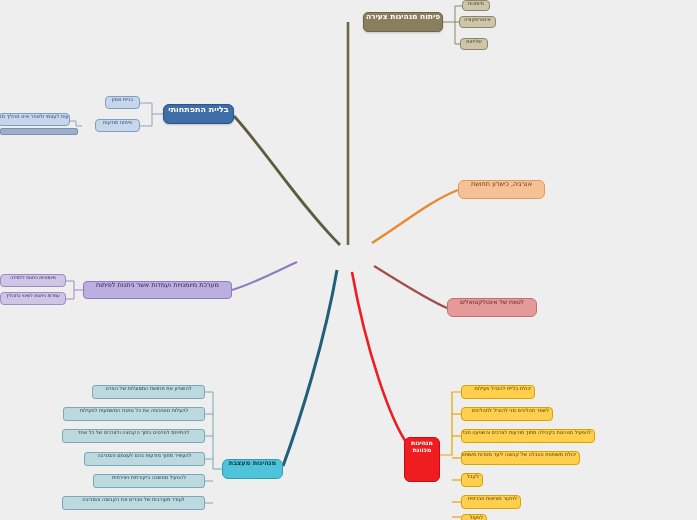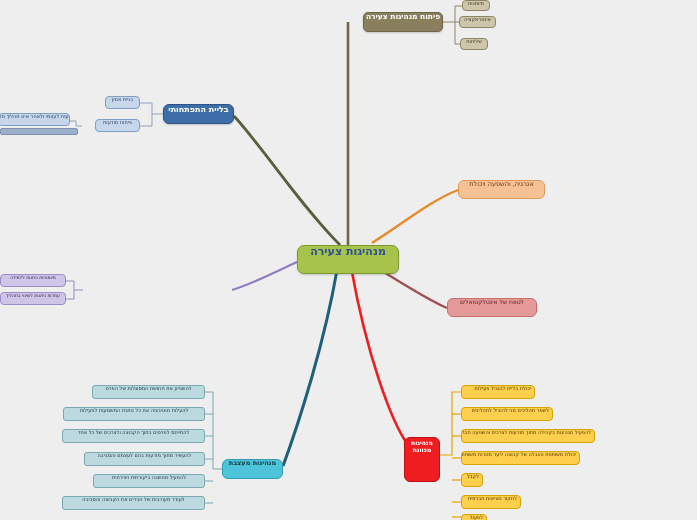--- a/index.html
+++ b/index.html
@@ -142,23 +142,20 @@
     <path d="M352,272 C366,350 390,420 408,445" stroke="#ef1d20" stroke-width="2.6" fill="none"></path>
     <path d="M440,455 L452,455 L452,392 L461,392" stroke="#e8a300" stroke-width="1.2" fill="none"></path>
     <path d="M452,414 L461,414" stroke="#e8a300" stroke-width="1.2" fill="none"></path>
     <path d="M452,436 L461,436" stroke="#e8a300" stroke-width="1.2" fill="none"></path>
     <path d="M452,458 L461,458" stroke="#e8a300" stroke-width="1.2" fill="none"></path>
     <path d="M452,480 L461,480" stroke="#e8a300" stroke-width="1.2" fill="none"></path>
     <path d="M452,502 L461,502" stroke="#e8a300" stroke-width="1.2" fill="none"></path>
     <path d="M452,517 L461,517" stroke="#e8a300" stroke-width="1.2" fill="none"></path>
   </svg>
 
-  <div class="node n-center" style="left:297px;top:245px;width:102px;height:29px;">
-    <span>מנהיגות צעירה</span>
-  </div>
 
   <div class="node n-olive" style="left:363px;top:12px;width:80px;height:20px;">
     <span>פיתוח מנהיגות צעירה</span>
   </div>
   <div class="node n-olive-leaf" style="left:462px;top:0px;width:28px;height:11px;">
     <span>מיומנות</span>
   </div>
   <div class="node n-olive-leaf" style="left:459px;top:16px;width:37px;height:12px;">
     <span>אינטראקציה</span>
   </div>
@@ -173,27 +170,30 @@
     <span>בניית אמון</span>
   </div>
   <div class="node n-blue-leaf" style="left:95px;top:119px;width:45px;height:13px;">
     <span>פיתוח מודעות</span>
   </div>
   <div class="node n-blue-leaf" style="left:-2px;top:113px;width:72px;height:13px;">
     <span>מודעות לעצמי ולאחר אינו תהליך מובנה</span>
   </div>
 
   <div class="node n-orange" style="left:458px;top:180px;width:87px;height:19px;">
-    <span>אנרגיה, והשפעה ויכולת</span>
+    <span>אנרגיה, כישרון תחושת</span>
   </div>
 
   <div class="node n-salmon" style="left:447px;top:298px;width:90px;height:19px;">
     <span>לטפח של אינטלקטואלים</span>
   </div>
 
+  <div class="node n-purple" style="left:83px;top:281px;width:149px;height:18px;">
+    <span>מערכת מיומנויות ועמדות אשר ניתנות לפיתוח</span>
+  </div>
   <div class="node n-purple-leaf" style="left:0px;top:274px;width:66px;height:13px;">
     <span>מיומנויות ניתנות ללמידה</span>
   </div>
   <div class="node n-purple-leaf" style="left:0px;top:292px;width:66px;height:13px;">
     <span>עמדות ניתנות לשינוי בתהליך</span>
   </div>
 
   <div class="node n-cyan" style="left:222px;top:459px;width:61px;height:20px;">
     <span>מנהיגות מעצבת</span>
   </div>

